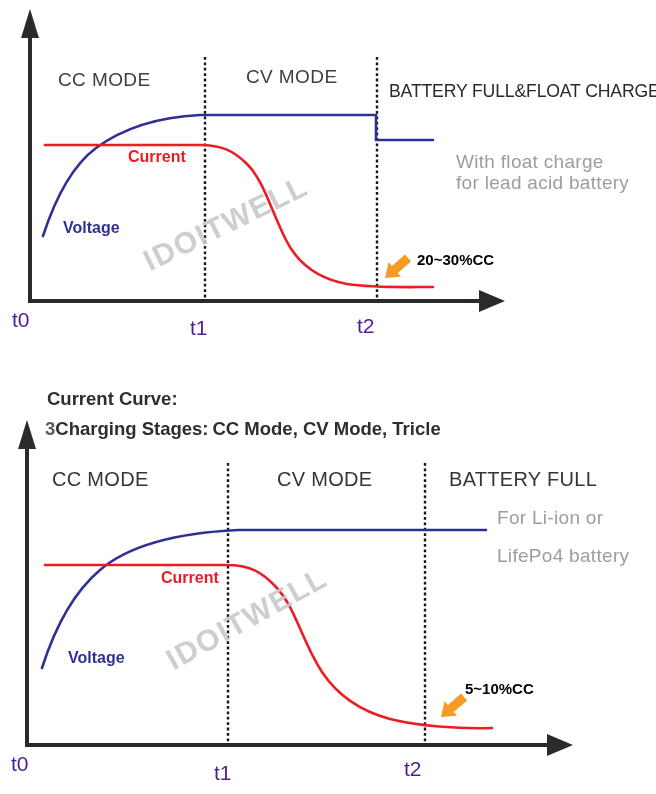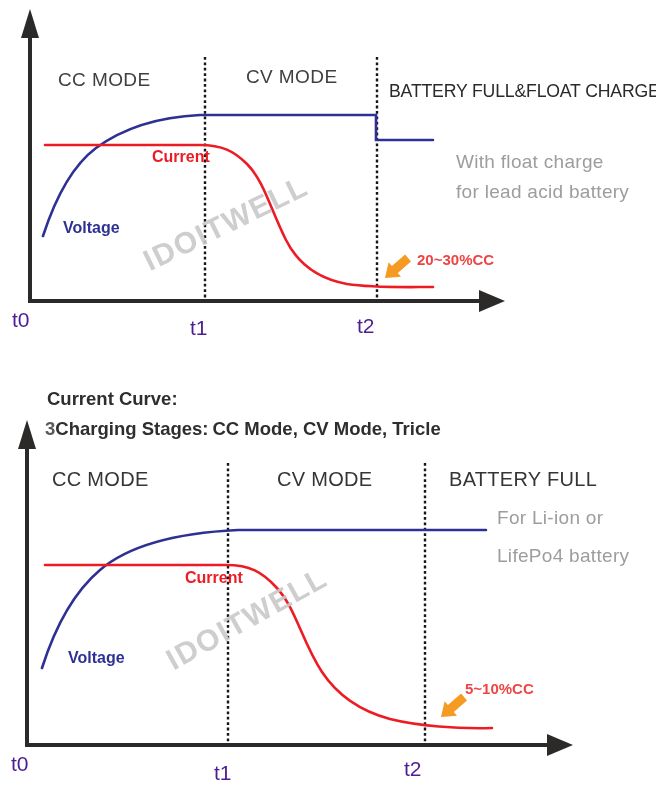--- a/index.html
+++ b/index.html
@@ -14,24 +14,24 @@
   .lbl{
     position:absolute;
     line-height:1;
     white-space:nowrap;
     color:#3c3c3c;
   }
   .mode{font-size:19px;color:#3f3f3f;letter-spacing:.4px;}
   .mode-b{font-size:20px;color:#353535;letter-spacing:.3px;}
   .stage-wide{font-size:19px;color:#2b2a29;transform:scaleX(.93);transform-origin:left top;letter-spacing:-.2px;}
   .curve-name{font-size:16px;font-weight:600;}
-  .red-txt{color:#ed1c24;margin-left:24px;}
+  .red-txt{color:#ed1c24;}
   .blue-txt{color:#2e3193;margin-top:12px;}
   .gray-note{font-size:19px;font-weight:normal;color:#9d9d9d;letter-spacing:.3px;}
-  .ann{font-size:15px;font-weight:600;color:#ef4444;text-align:center;}
+  .ann{font-size:15px;font-weight:600;color:#000000;text-align:center;}
   .tick{font-size:21px;color:#4c1d95;}
   .title{font-size:18.5px;font-weight:bold;color:#2f2e2e;}
   .subtitle{display:flex;align-items:flex-start;font-size:18.5px;font-weight:bold;color:#2f2e2e;}
   .subtitle .num{color:#58595b;}
   .subtitle .txt{}
   .subtitle .stages{margin-left:4px;}
   .watermark{
     position:absolute;
     font-size:30px;font-weight:bold;
     color:#c9c9c9;opacity:.9;
@@ -84,21 +84,21 @@
 
   <section>
     <div class="lbl mode" style="left:58px;top:70px">CC MODE</div>
     <div class="lbl mode" style="left:246px;top:67px">CV MODE</div>
     <div class="lbl stage-wide" style="left:389px;top:81px">BATTERY FULL&amp;FLOAT CHARGE</div>
 
     <div class="lbl curve-name red-txt" style="left:128px;top:149px">Current</div>
     <div class="lbl curve-name blue-txt" style="left:63px;top:208px">Voltage</div>
 
     <div class="lbl gray-note" style="left:456px;top:152px">With float charge</div>
-    <div class="lbl gray-note" style="left:456px;top:182px">for lead acid battery</div>
+    <div class="lbl gray-note" style="left:456px;top:173px">for lead acid battery</div>
 
     <div class="lbl ann" style="left:417px;top:252px">20~30%CC</div>
 
     <div class="lbl tick" style="left:12px;top:309px">t0</div>
     <div class="lbl tick" style="left:190px;top:317px">t1</div>
     <div class="lbl tick" style="left:357px;top:315px">t2</div>
 
     <div class="watermark wm-top">IDOITWELL</div>
   </section>
 

